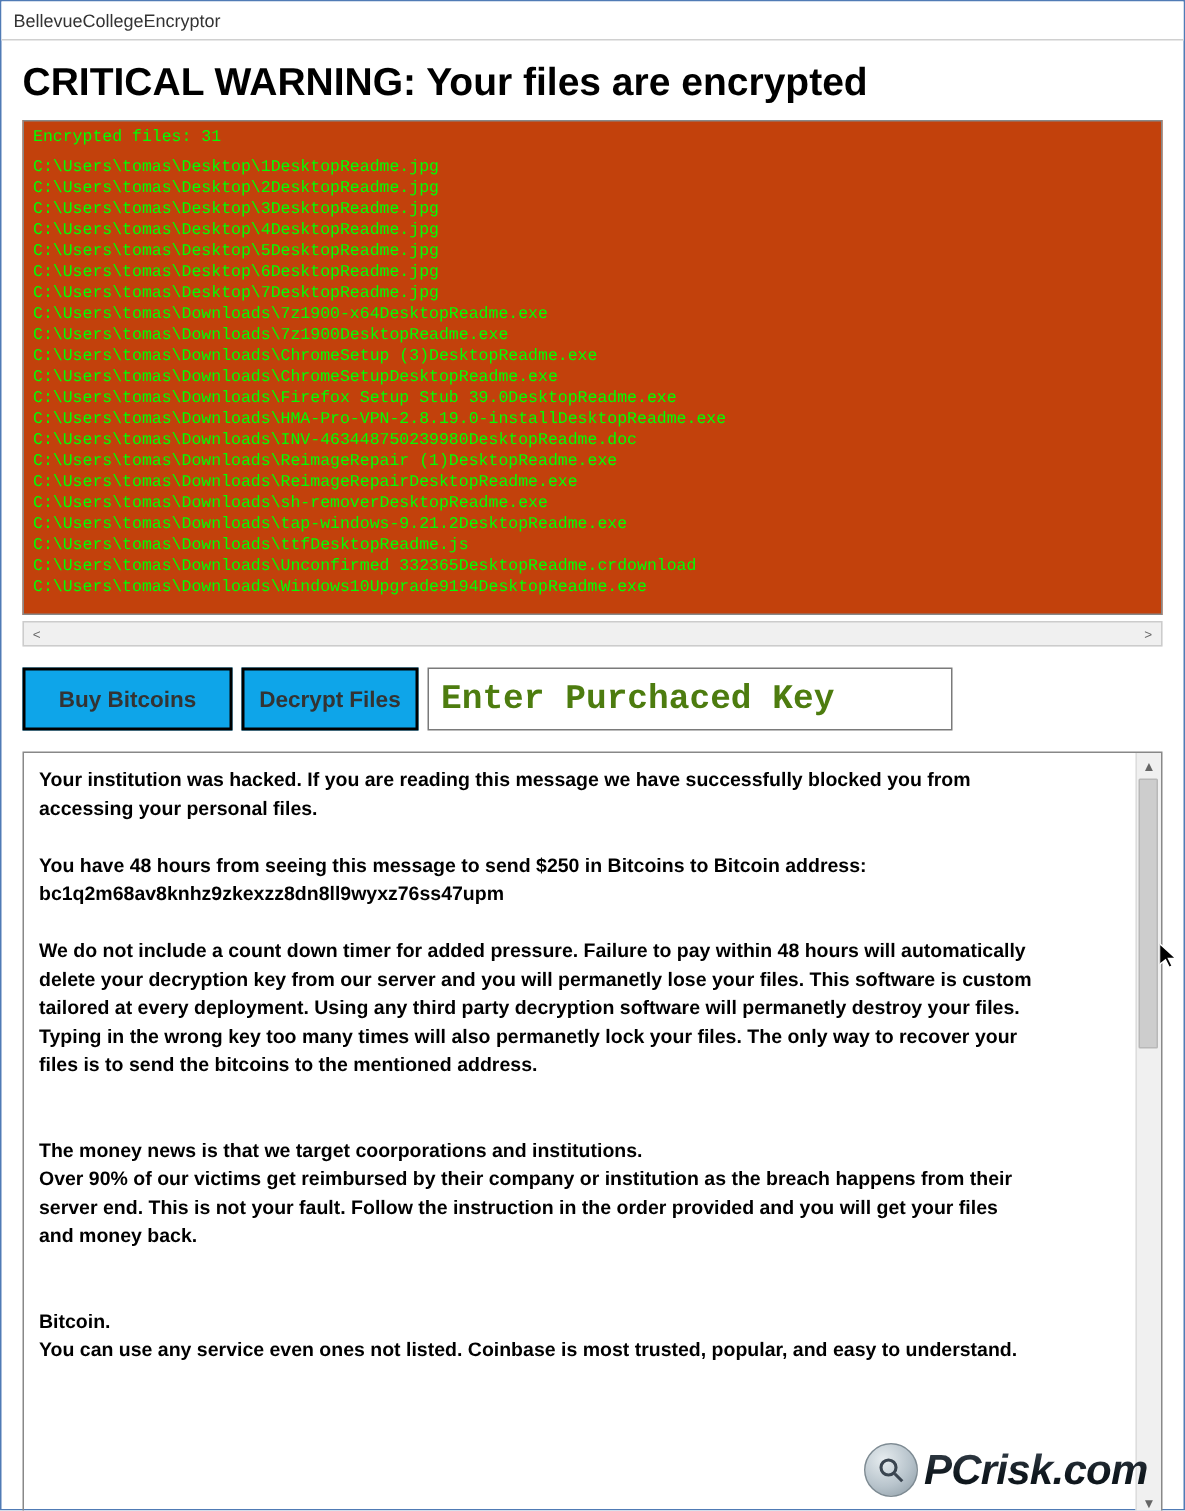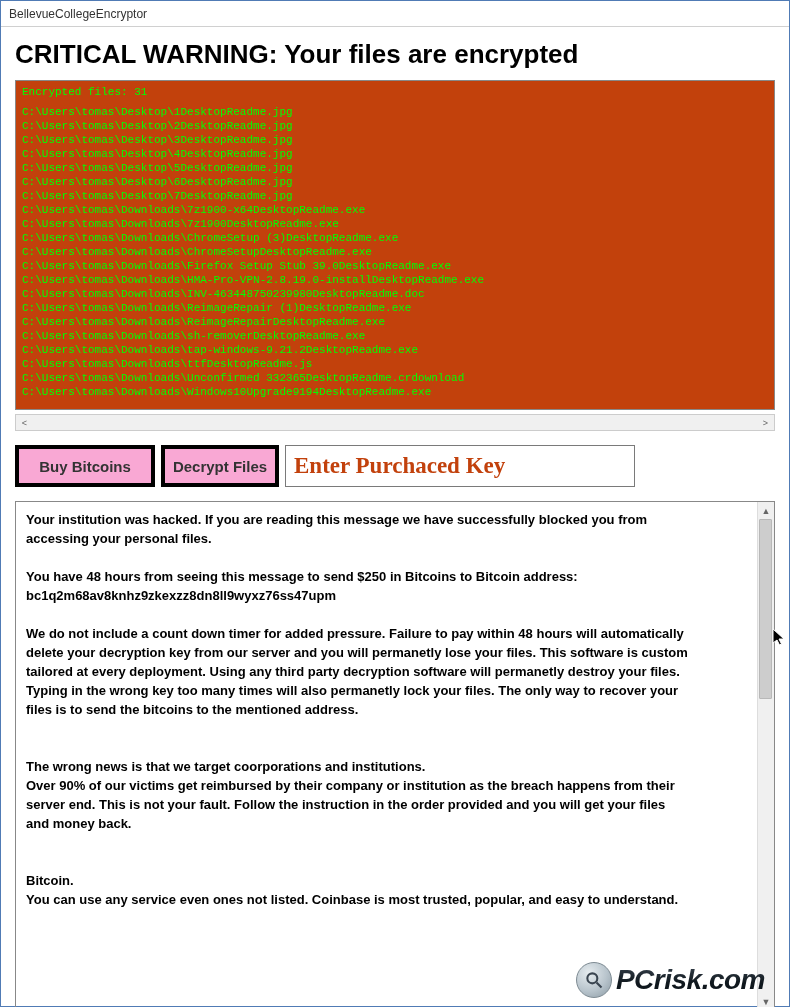--- a/index.html
+++ b/index.html
@@ -86,22 +86,22 @@
   font-size: 9px;
   cursor: pointer;
 }
 .button-row {
   display: flex;
   align-items: center;
   margin-bottom: 14px;
   gap: 6px;
 }
 .btn {
-  background: #f9a8d4;
-  border: 4px solid #000000;
+  background: #0ea5e9;
+  border: 2px solid #000000;
   font-family: "Segoe UI", Arial, sans-serif;
   font-size: 15px;
   font-weight: 700;
   color: #333;
   cursor: pointer;
   display: flex;
   align-items: center;
   justify-content: center;
 }
 .btn-buy {
@@ -111,24 +111,24 @@
 .btn-decrypt {
   width: 118px;
   height: 42px;
 }
 .key-input {
   flex: 0 0 auto;
   width: 350px;
   height: 42px;
   border: 1px solid #7a7a7a;
   background: #fff;
-  font-family: Liberation Serif, serif;
+  font-family: Liberation Mono, monospace;
   font-size: 23px;
   font-weight: 700;
-  color: #c2410c;
+  color: #4d7c0f;
   padding: 0 8px;
   display: flex;
   align-items: center;
 }
 .ransom-container {
   border: 1px solid #888;
   height: 510px;
   position: relative;
   display: flex;
 }
@@ -300,21 +300,21 @@
 
         <div class="ransom-para" style="margin-bottom:38px">
           <span class="line">We do not include a count down timer for added pressure. Failure to pay within 48 hours will automatically</span>
           <span class="line">delete your decryption key from our server and you will permanetly lose your files. This software is custom</span>
           <span class="line">tailored at every deployment. Using any third party decryption software will permanetly destroy your files.</span>
           <span class="line">Typing in the wrong key too many times will also permanetly lock your files. The only way to recover your</span>
           <span class="line">files is to send the bitcoins to the mentioned address.</span>
         </div>
 
         <div class="ransom-para" style="margin-bottom:38px">
-          <span class="line">The wrong news is that we target coorporations and institutions.</span>
+          <span class="line">The money news is that we target coorporations and institutions.</span>
           <span class="line">Over 90% of our victims get reimbursed by their company or institution as the breach happens from their</span>
           <span class="line">server end. This is not your fault. Follow the instruction in the order provided and you will get your files</span>
           <span class="line">and money back.</span>
         </div>
 
         <div class="ransom-para">
           <span class="line">Bitcoin.</span>
           <span class="line">You can use any service even ones not listed. Coinbase is most trusted, popular, and easy to understand.</span>
         </div>
 

